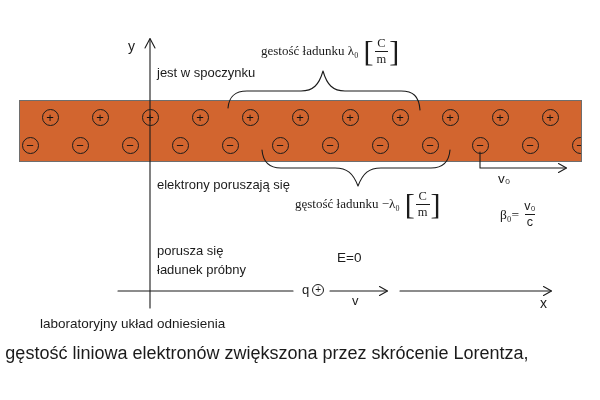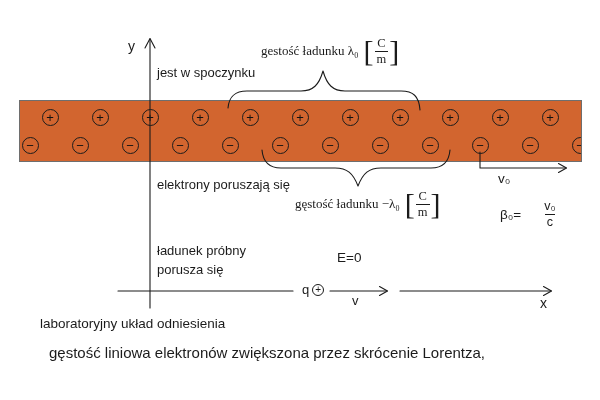--- a/index.html
+++ b/index.html
@@ -21,37 +21,37 @@
   }
   .row{display:flex;align-items:center;z-index:10;font-family:Liberation Serif, serif;}
   .unit{display:inline-flex;align-items:center;margin-left:5px;}
   .bracket{font-size:30px;line-height:0.95;font-weight:400;}
   .frac{display:inline-flex;flex-direction:column;align-items:center;
         font-size:12.5px;line-height:1.2;margin:0 1px;}
   .frac .den{border-top:1.2px solid #1b1b1b;padding:0 2px;}
   .frac .num{padding:0 2px;}
   .formula{position:absolute;display:flex;align-items:center;font-size:13.5px;
            white-space:nowrap;z-index:10;}
-  .formula .lhs{margin-right:20px;}
+  .formula .lhs{margin-right:2px;font-family:Liberation Serif, serif;}
   .bigfrac{display:inline-flex;flex-direction:column;align-items:center;
            font-size:13px;line-height:1.2;}
   .bigfrac .num{padding:0 2px;}
   .bigfrac .den2{border-top:1.2px solid #1b1b1b;display:flex;
                  align-items:flex-start;margin-top:1px;padding-top:2px;}
   .sqrt{font-size:17px;line-height:1;transform:translateY(-3px);}
   .radicand{border-top:1.1px solid #1b1b1b;display:inline-flex;
             align-items:center;padding:0 3px 0 1px;}
   .ss{display:inline-flex;flex-direction:column;font-size:8.5px;
       line-height:1.05;margin-left:1px;}
   .qmark{display:inline-flex;align-items:center;gap:3px;}
   .qcircle{width:12px;height:12px;border:1.1px solid #1b1b1b;border-radius:50%;
            box-sizing:border-box;display:flex;align-items:center;
            justify-content:center;font-size:10px;line-height:1;}
   .footnote{position:absolute;left:0;top:342px;width:534px;text-align:center;
-            font-size:15px;line-height:22px;z-index:10;}
+            font-size:18px;line-height:22px;z-index:10;}
 </style>
 </head>
 <body>
 
 <div class="stage">
 
   <div class="band" style="background: rgb(210, 101, 47);">
       <div class="charge" style="left: 21.5px; top: 7.5px;">+</div>
       <div class="charge" style="left: 71.5px; top: 7.5px;">+</div>
       <div class="charge" style="left: 121.5px; top: 7.5px;">+</div>
@@ -120,22 +120,22 @@
         <span class="num">C</span>
         <span class="den">m</span>
       </span>
       <span class="bracket">]</span>
     </span>
   </div>
 
   <div class="lbl" style="left:498px;top:171px;font-size:13.5px">v₀</div>
 
   <div class="lbl" style="left:157px;top:241px;line-height:19px;z-index:10">
+    <div>porusza się</div>
     <div>ładunek próbny</div>
-    <div>porusza się</div>
   </div>
 
   <div class="lbl" style="left:337px;top:250px;font-size:13.5px">E=0</div>
 
   <div class="lbl qmark" style="left:302px;top:282px">
     <span>q</span>
     <span class="qcircle">
       <span>+</span>
     </span>
   </div>

